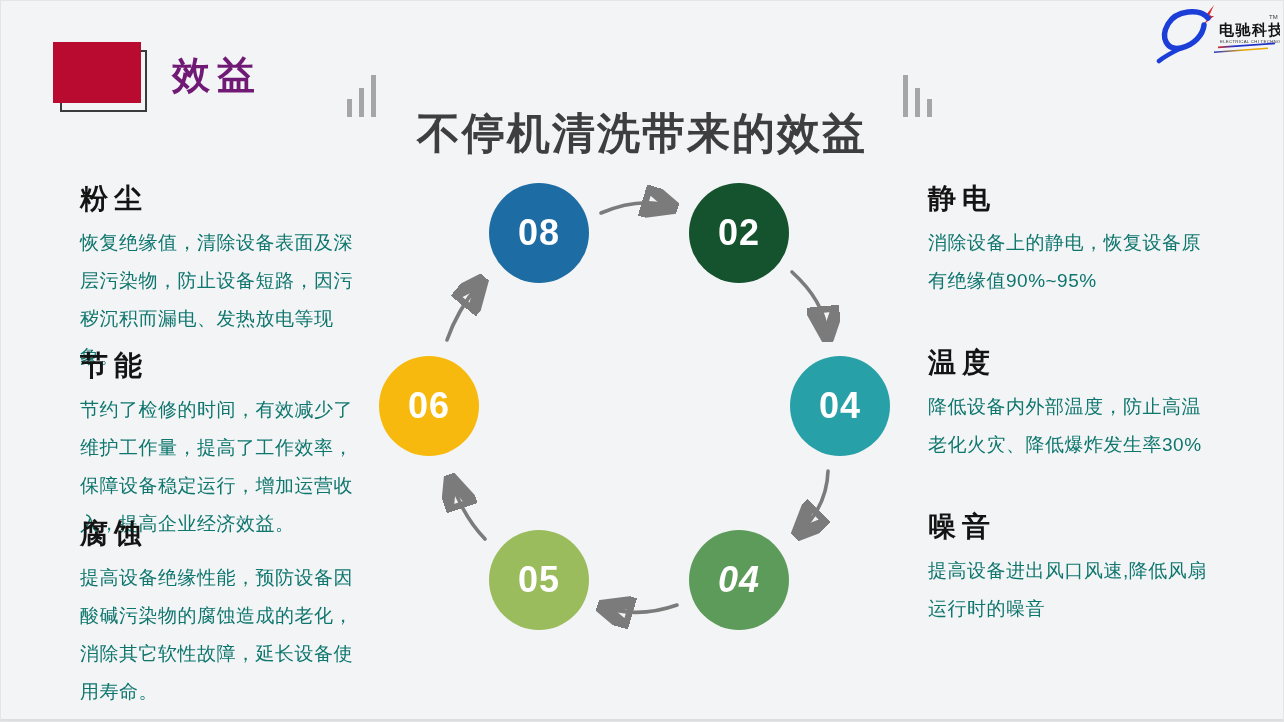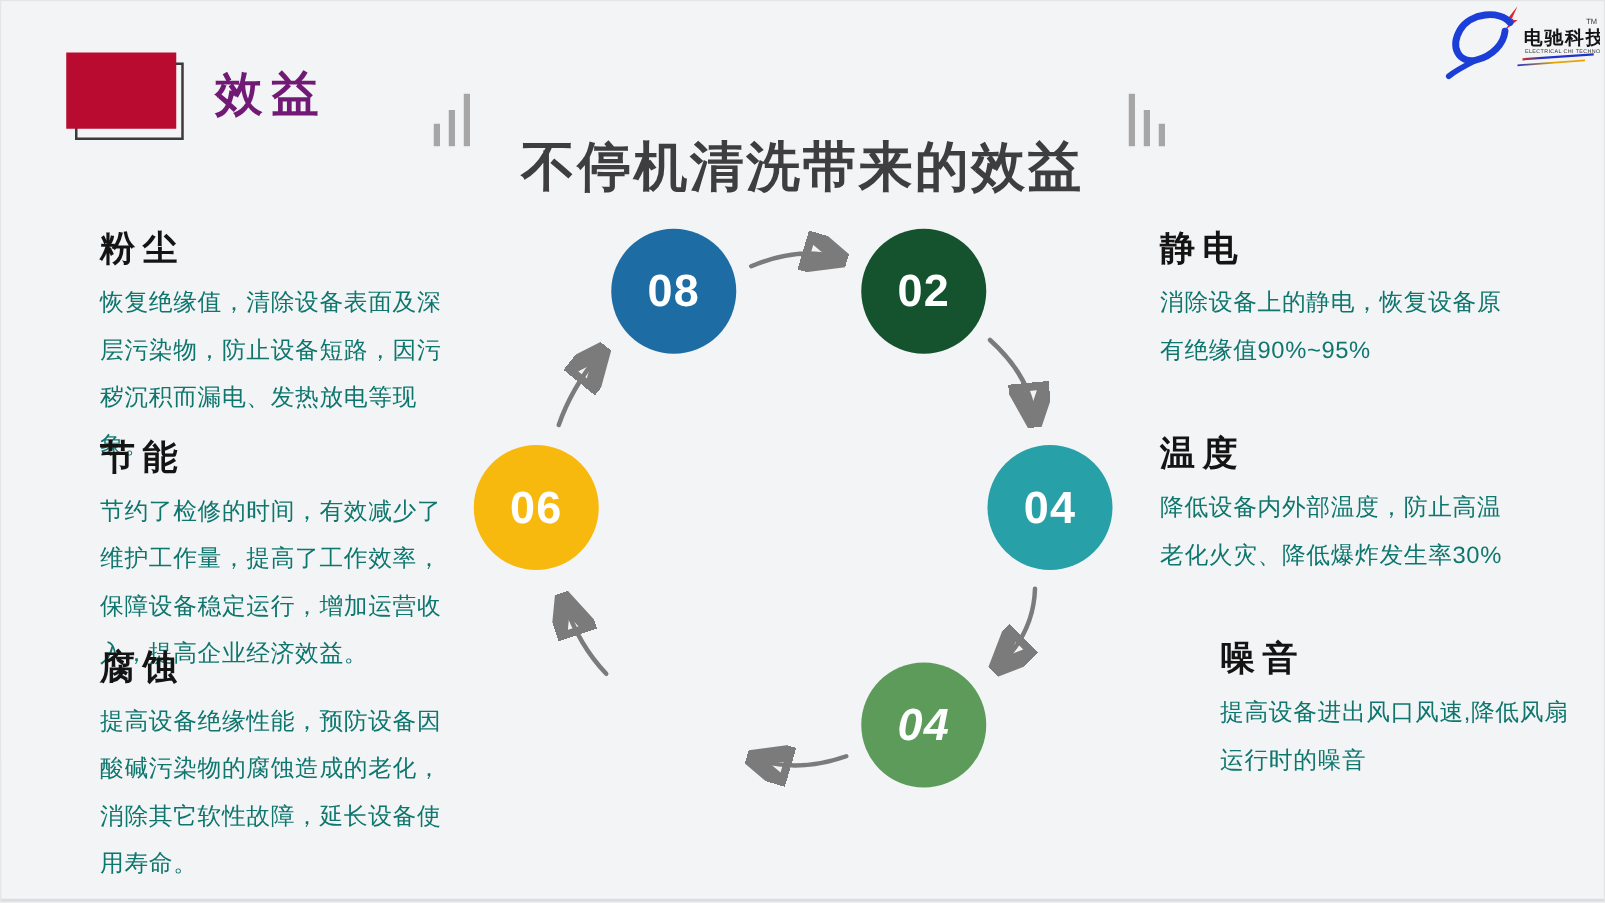--- a/index.html
+++ b/index.html
@@ -53,21 +53,21 @@
     margin:0;font-size:19px;line-height:38px;color:#0f766e;letter-spacing:0.5px;
   }
   .benefit.left{left:80px;width:288px;}
   .benefit.left h2{text-align:left;padding-right:6px;}
   .benefit.right{left:928px;width:282px;}
   .pos-dust{top:180px;}
   .pos-energy{top:347px;}
   .pos-corrosion{top:515px;}
   .pos-static{top:180px;}
   .pos-temp{top:344px;}
-  .pos-noise{top:508px;margin-left:48px;}
+  .pos-noise{top:508px;}
   
   .step{
     position:absolute;width:100px;height:100px;border-radius:50%;
     display:flex;align-items:center;justify-content:center;
     color:#fff;font-size:36px;font-weight:bold;letter-spacing:1px;
   }
   .step-01{left:489px;top:183px;}
   .step-02{left:689px;top:183px;}
   .step-03{left:790px;top:356px;}
   .step-04{left:689px;top:530px;font-style:italic;}
@@ -163,15 +163,16 @@
     <path d="M 828 471 Q 827 505 801 531" marker-end="url(#ah)"></path>
     <path d="M 677 605 Q 640 618 606 608" marker-end="url(#ah)"></path>
     <path d="M 485 539 Q 463 516 452 483" marker-end="url(#ah)"></path>
     <path d="M 447 340 Q 457 311 479 284" marker-end="url(#ah)"></path>
   </svg>
 
   <div class="step step-01" style="background-color: rgb(30, 108, 164);">08</div>
   <div class="step step-02" style="background-color: #14532d;">02</div>
   <div class="step step-03" style="background-color: rgb(40, 160, 168);">04</div>
   <div class="step step-04" style="background-color: rgb(92, 155, 90);">04</div>
+  <div class="step step-05" style="background-color: rgb(154, 188, 92);">05</div>
   <div class="step step-06" style="background-color: rgb(247, 185, 13);">06</div>
 
 </div>
 
 </body></html>

